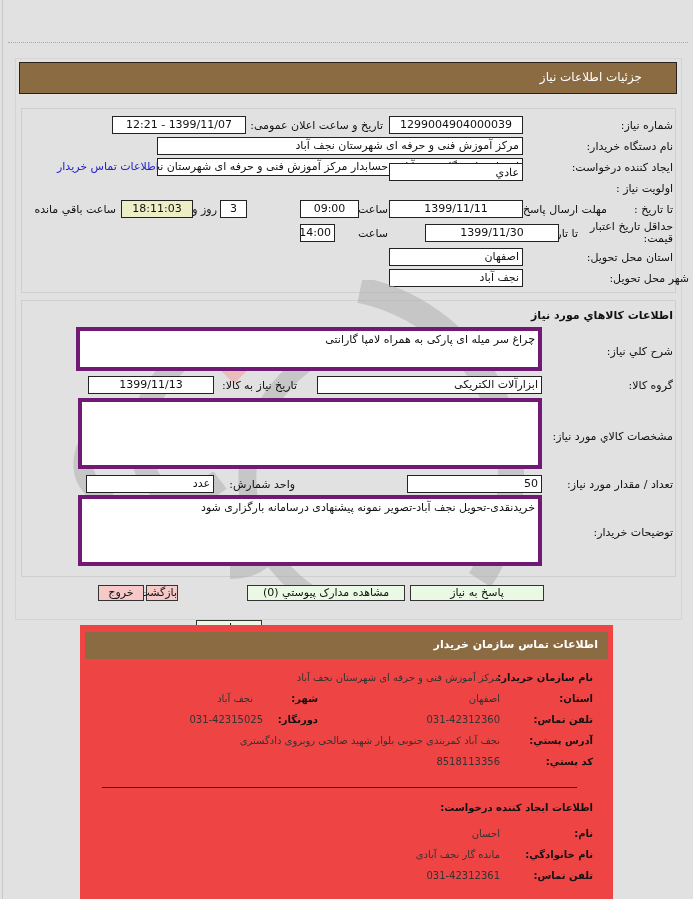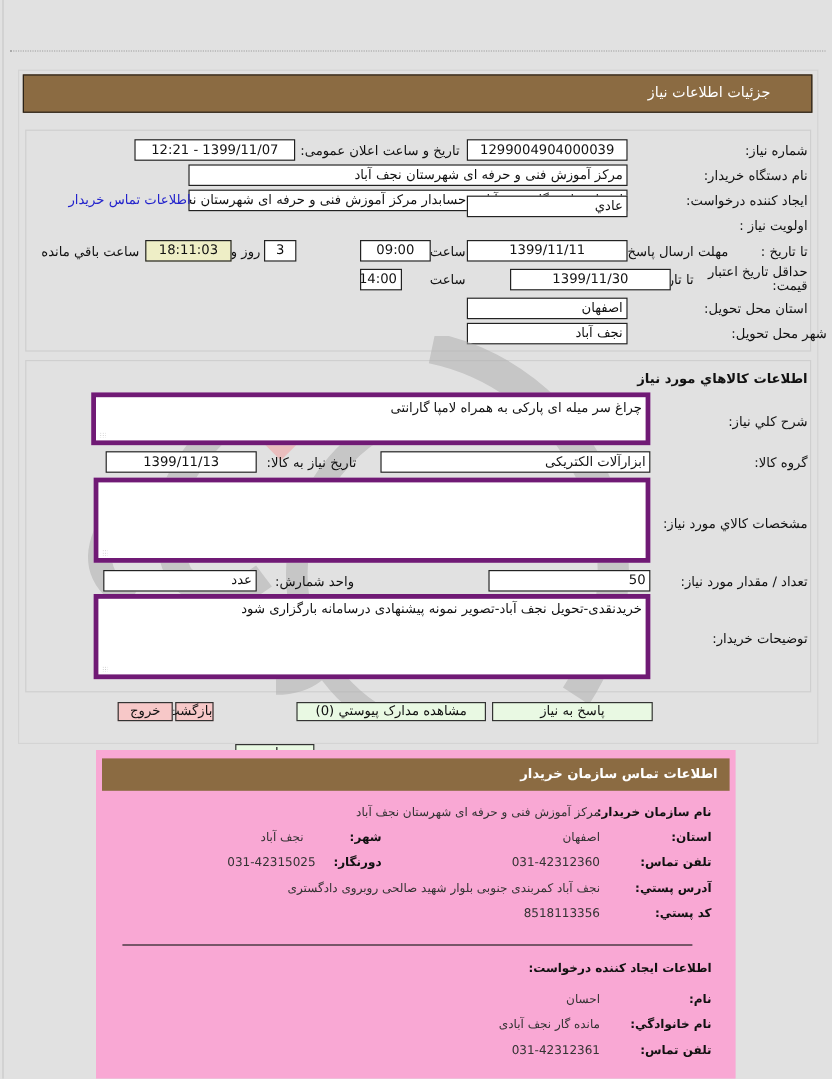--- a/index.html
+++ b/index.html
@@ -37,21 +37,21 @@
 
   .btn {
     position:absolute; height:16px; line-height:14px; font-size:11px; text-align:center;
     border:1px solid #333; box-sizing:border-box; direction:rtl; cursor:pointer;
   }
   .btn.green { background:#e9f9e3; }
   .btn.pink { background:#f7c8c8; }
 
   .watermark { position:absolute; left:60px; top:280px; width:470px; height:320px; pointer-events:none; opacity:0.55; }
 
-  .contact-card { position:absolute; left:80px; top:625px; width:533px; height:274px; background:#f9a8d4; }
+  .contact-card { position:absolute; left:80px; top:625px; width:533px; height:274px; background:#ef4444; }
   .contact-head {
     position:absolute; left:5px; top:7px; width:523px; height:27px; background:#8b6b42;
   }
   .contact-head .title { position:absolute; right:10px; top:6px; color:#fff; font-weight:bold; font-size:11px; direction:rtl; }
   .c-lbl { position:absolute; font-weight:bold; font-size:10px; direction:rtl; white-space:nowrap; color:#111; }
   .c-val { position:absolute; font-size:10px; direction:rtl; white-space:nowrap; color:#333; }
   .c-rule { position:absolute; left:22px; top:126px; width:475px; height:1px; background:#222; }
 </style>
 </head>
 <body>

